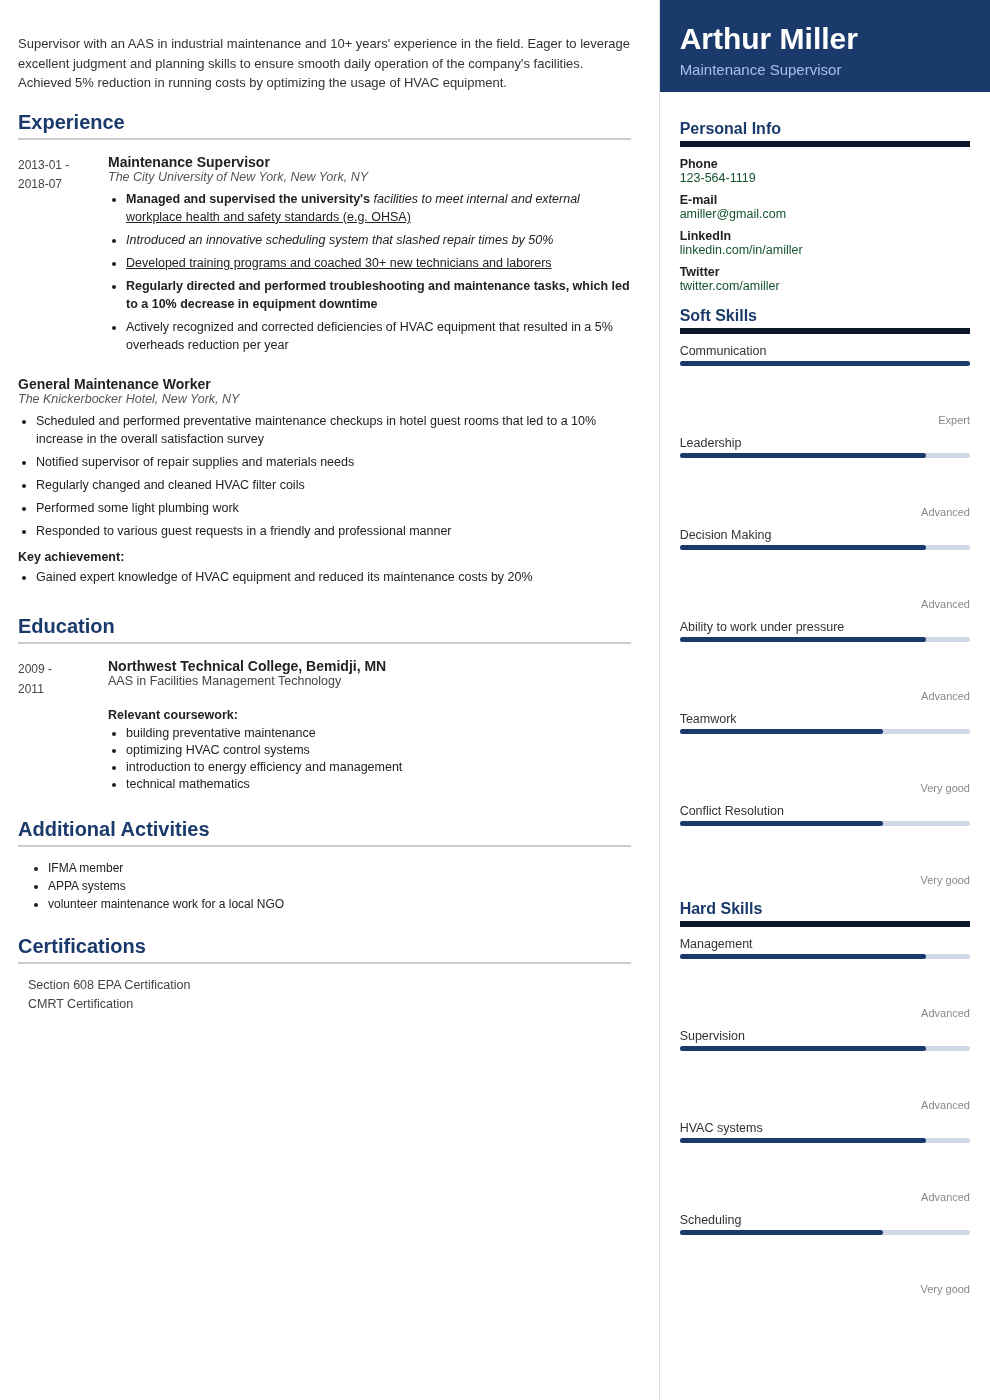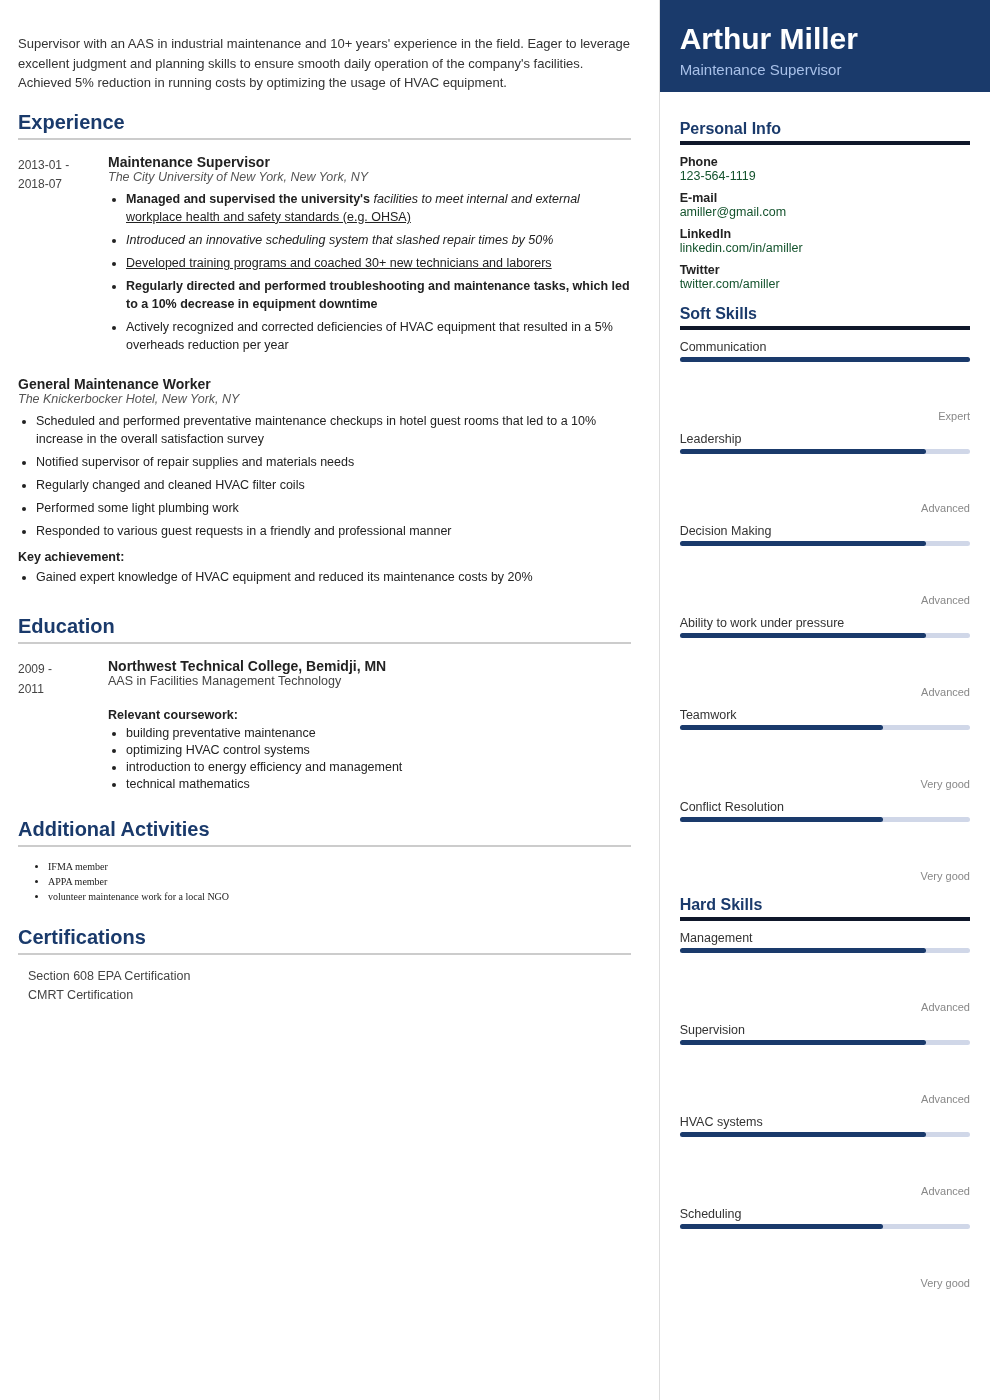--- a/index.html
+++ b/index.html
@@ -82,21 +82,21 @@
       line-height: 1.6;
       padding-top: 2px;
     }
     .edu-content { flex: 1; }
     .edu-school { font-weight: bold; font-size: 14px; color: #222; }
     .edu-degree { font-size: 12.5px; color: #444; margin-bottom: 20px; }
     .edu-coursework-title { font-weight: bold; font-size: 12.5px; margin-bottom: 4px; }
     .edu-bullets { padding-left: 18px; }
     .edu-bullets li { font-size: 12.5px; margin-bottom: 3px; }
     .act-bullets { padding-left: 30px; }
-    .act-bullets li { font-size: 10px; margin-bottom: 4px; font-family: Liberation Serif, serif; }
+    .act-bullets li { font-size: 12px; margin-bottom: 4px; }
     .cert-item { font-size: 12.5px; padding-left: 10px; margin-bottom: 5px; color: #444; }
 
     
     .right-col {
       width: 350px;
       background: #fff;
     }
     .right-header {
       background: #1a3a6b;
       color: #fff;
@@ -110,21 +110,21 @@
     .right-title {
       font-size: 15px;
       color: #a8c0e8;
       margin-top: 4px;
     }
     .right-body { padding: 14px 20px; }
     .right-section-title {
       font-size: 16px;
       font-weight: bold;
       color: #1a3a6b;
-      border-bottom: 4px solid #0f172a;
+      border-bottom: 6px solid #0f172a;
       padding-bottom: 3px;
       margin-bottom: 10px;
       margin-top: 14px;
     }
     .info-label {
       font-weight: bold;
       font-size: 12.5px;
       color: #222;
       margin-top: 8px;
     }
@@ -215,21 +215,21 @@
             <li>technical mathematics</li>
           </ul>
         </div>
       </div>
     </div>
 
     <div class="section">
       <div class="section-title">Additional Activities</div>
       <ul class="act-bullets">
         <li>IFMA member</li>
-        <li>APPA member</li>
+        <li>APPA systems</li>
         <li>volunteer maintenance work for a local NGO</li>
       </ul>
     </div>
 
     <div class="section">
       <div class="section-title">Certifications</div>
       <div class="cert-item">Section 608 EPA Certification</div>
       <div class="cert-item">CMRT Certification</div>
     </div>
 

